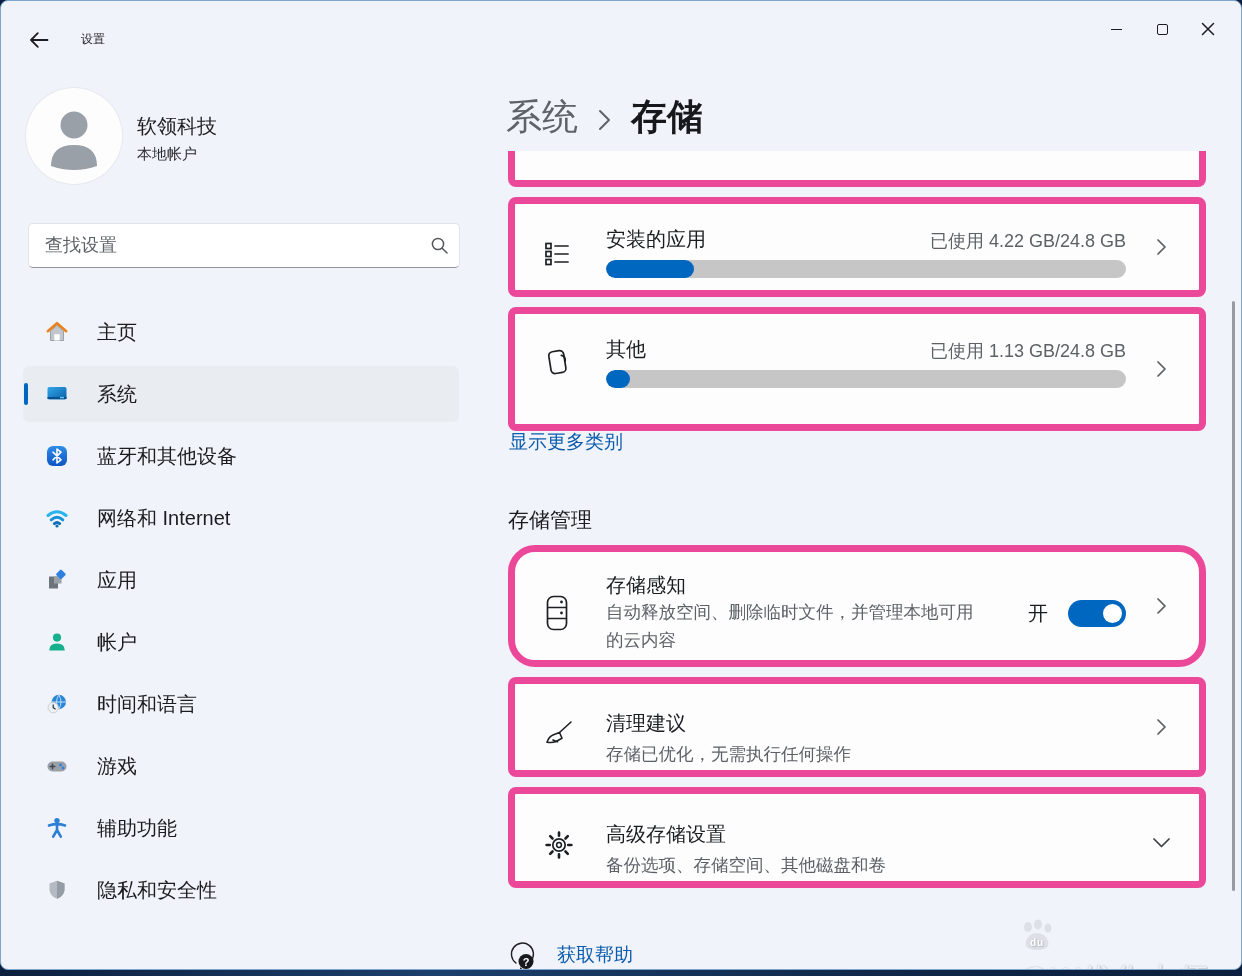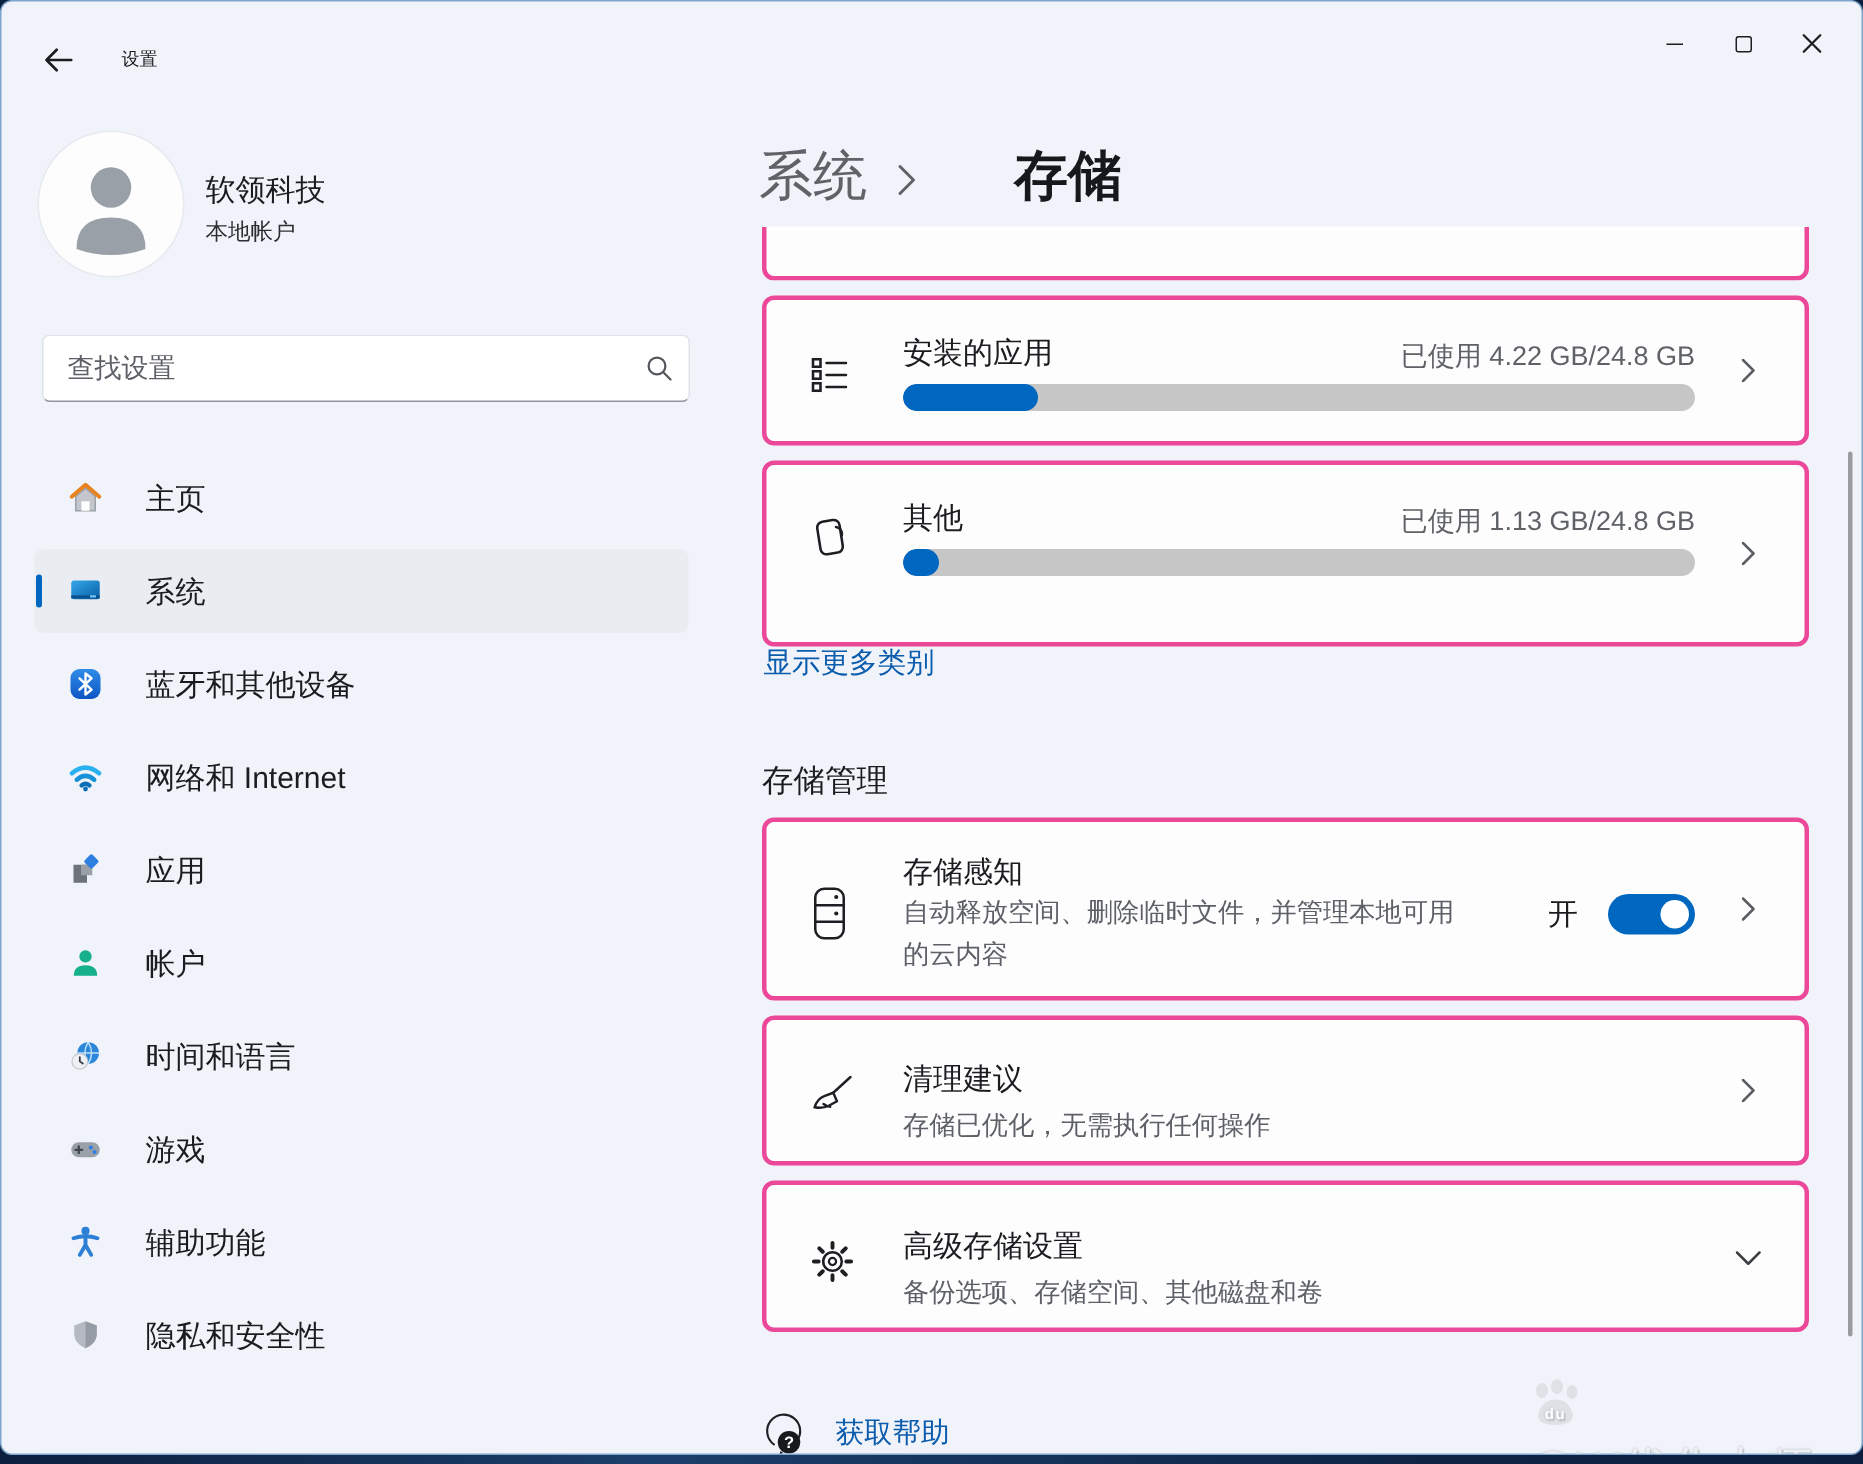--- a/index.html
+++ b/index.html
@@ -42,27 +42,27 @@
   .nav-item { position:relative; margin:0 22px; height:56px; border-radius:6px; display:flex; align-items:center; cursor:pointer; }
   .nav-item.selected { background:#e9edf2; }
   .nav-item.selected::before { content:""; position:absolute; left:1px; top:17px; width:4px; height:22px; border-radius:2px; background:#0067c0; }
   .nav-icon { width:24px; height:24px; margin-left:22px; flex:0 0 auto; }
   .nav-label { margin-left:28px; font-size:20px; color:#1a1c1f; white-space:nowrap; }
 
   
   .breadcrumb { position:absolute; left:505px; top:92px; display:flex; align-items:center; font-size:36px; }
   .crumb-parent { color:#5f6368; }
   .crumb-sep { margin:0 20px; display:flex; align-items:center; padding-top:4px; }
-  .crumb-current { color:#17181b; font-weight:600;margin-left:45px; }
-
-  .card { position:absolute; left:507px; width:698px; background:#fdfdfe; border:3px solid #ec4899; border-radius:8px; }
+  .crumb-current { color:#17181b; font-weight:600; }
+
+  .card { position:absolute; left:507px; width:698px; background:#fdfdfe; border:7px solid #ec4899; border-radius:8px; }
   .card-sliver { top:150px; height:36px; border-top:none; border-radius:0 0 8px 8px; }
   .card-1 { top:196px; height:100px; }
   .card-2 { top:306px; height:124px; }
-  .card-3 { top:544px; height:122px; }
+  .card-3 { top:544px; height:122px;border-radius:27px; }
   .card-4 { top:676px; height:100px; }
   .card-5 { top:786px; height:101px; }
 
   .card-icon { position:absolute; left:28px; }
   .card-title { position:absolute; left:91px; font-size:20px; color:#1a1c1f; white-space:nowrap; }
   .card-desc { position:absolute; left:91px; font-size:17.5px; line-height:28px; color:#5d6167; max-width:382px; }
   .usage-text { position:absolute; right:73px; top:25px; font-size:18px; color:#5e6165; white-space:nowrap; }
   .progress-track { position:absolute; left:91px; right:73px; top:56px; height:18px; border-radius:9px; background:#c6c6c6; overflow:hidden; }
   .progress-fill { height:100%; border-radius:9px; background:#0067c0; }
   .chev-right { position:absolute; right:33px; top:50%; transform:translateY(-50%); }

